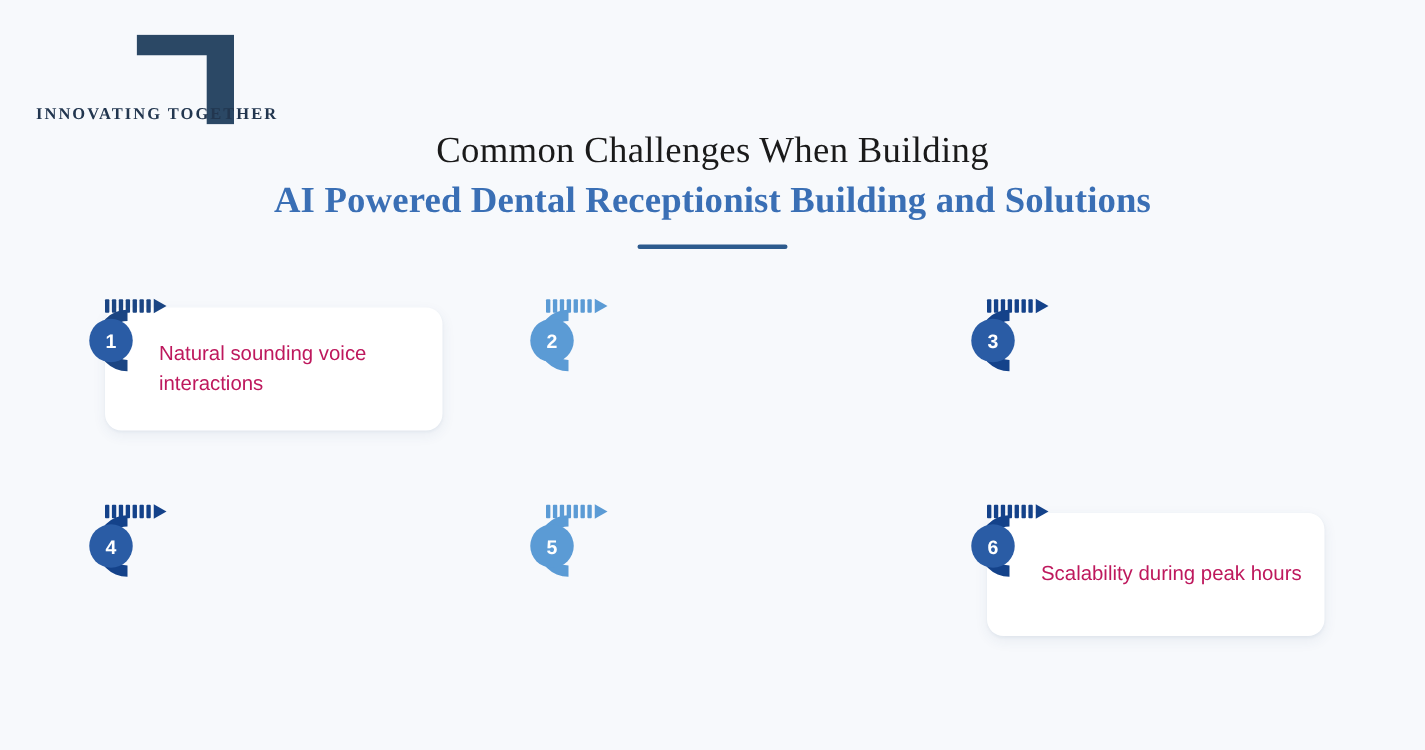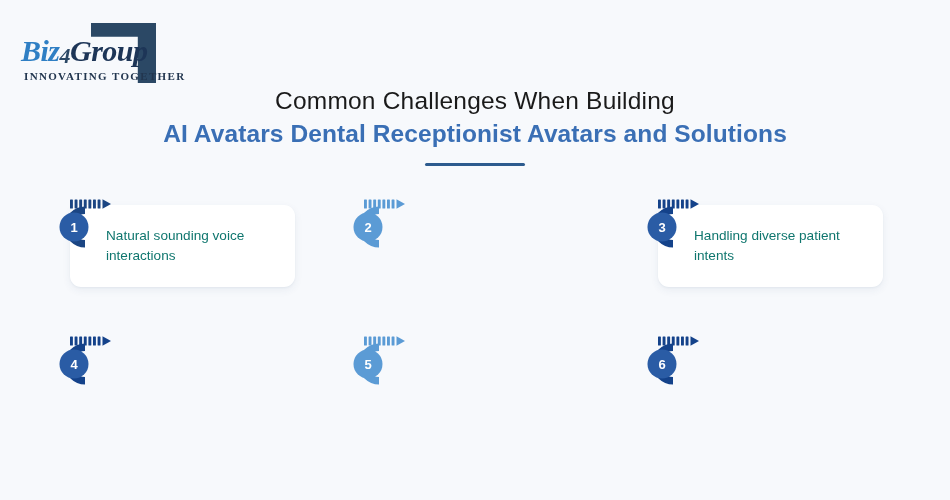--- a/index.html
+++ b/index.html
@@ -65,20 +65,21 @@
     white-space: nowrap;
   }
 
   
   .heading {
     position: absolute;
     left: 0;
     right: 0;
     top: 86px;
     text-align: center;
+    font-family: Liberation Serif, serif;
   }
   .heading-line1 {
     font-size: 24.5px;
     font-weight: 400;
     color: #1a1a1a;
     letter-spacing: 0.2px;
     line-height: 1.22;
   }
   .heading-line2 {
     font-size: 24.5px;
@@ -123,21 +124,21 @@
                 0 1px 2px rgba(40, 70, 120, 0.05);
   }
   .card-text {
     position: absolute;
     left: 36px;
     top: 50%;
     transform: translateY(-50%);
     width: 180px;
     font-size: 13.6px;
     line-height: 1.48;
-    color: #0f766e;
+    color: #be185d;
     font-weight: 400;
   }
 
   
   .badge {
     position: absolute;
     left: 0;
     top: 8px;
     width: 72px;
     height: 56px;
@@ -157,29 +158,26 @@
     font-weight: 600;
     color: #ffffff;
     line-height: 1;
   }
 </style>
 </head>
 <body>
 
 <div class="logo-wrap">
   <div class="logo-bracket"></div>
-  <div class="logo-text">
-    <span class="logo-biz">Biz</span><span class="logo-four">4</span><span class="logo-group">Group</span>
-  </div>
   <div class="logo-tagline">INNOVATING TOGETHER</div>
 </div>
 
 <div class="heading">
   <div class="heading-line1">Common Challenges When Building</div>
-  <div class="heading-line2">AI Avatars Dental Receptionist Avatars and Solutions</div>
+  <div class="heading-line2">AI Powered Dental Receptionist Building and Solutions</div>
   <div class="heading-rule"></div>
 </div>
 
 <div class="grid" id="grid">
     <div class="cell">
       <div class="card">
         <div class="card-text">Natural sounding voice interactions</div>
       </div>
       <div class="badge">
         <svg width="72" height="56" viewBox="0 0 72 56">
@@ -212,23 +210,20 @@
             <rect x="43.4" y="1.5" width="2.9" height="9" rx="0.6" fill="#5b9bd5"></rect>
             <rect x="48" y="1.5" width="2.9" height="9" rx="0.6" fill="#5b9bd5"></rect>
             <rect x="52.599999999999994" y="1.5" width="2.9" height="9" rx="0.6" fill="#5b9bd5"></rect>
             <polygon points="57.5,1.2 66,6 57.5,10.8" fill="#5b9bd5"></polygon>
           </g>
         </svg>
         <div class="badge-num">2</div>
       </div>
     </div>
     <div class="cell">
-      <div class="card">
-        <div class="card-text">Handling diverse patient intents</div>
-      </div>
       <div class="badge">
         <svg width="72" height="56" viewBox="0 0 72 56">
           <path d="M 40 8.5 A 20.5 20.5 0 1 0 40 49.5 L 40 42 A 13 13 0 1 1 40 16 Z" fill="#14428a"></path>
           <circle cx="29" cy="29" r="14.5" fill="#2a5ca5"></circle>
           <g>
             <rect x="25" y="1.5" width="2.9" height="9" rx="0.6" fill="#14428a"></rect>
             <rect x="29.6" y="1.5" width="2.9" height="9" rx="0.6" fill="#14428a"></rect>
             <rect x="34.2" y="1.5" width="2.9" height="9" rx="0.6" fill="#14428a"></rect>
             <rect x="38.8" y="1.5" width="2.9" height="9" rx="0.6" fill="#14428a"></rect>
             <rect x="43.4" y="1.5" width="2.9" height="9" rx="0.6" fill="#14428a"></rect>
@@ -272,20 +267,23 @@
             <rect x="43.4" y="1.5" width="2.9" height="9" rx="0.6" fill="#5b9bd5"></rect>
             <rect x="48" y="1.5" width="2.9" height="9" rx="0.6" fill="#5b9bd5"></rect>
             <rect x="52.599999999999994" y="1.5" width="2.9" height="9" rx="0.6" fill="#5b9bd5"></rect>
             <polygon points="57.5,1.2 66,6 57.5,10.8" fill="#5b9bd5"></polygon>
           </g>
         </svg>
         <div class="badge-num">5</div>
       </div>
     </div>
     <div class="cell">
+      <div class="card">
+        <div class="card-text">Scalability during peak hours</div>
+      </div>
       <div class="badge">
         <svg width="72" height="56" viewBox="0 0 72 56">
           <path d="M 40 8.5 A 20.5 20.5 0 1 0 40 49.5 L 40 42 A 13 13 0 1 1 40 16 Z" fill="#14428a"></path>
           <circle cx="29" cy="29" r="14.5" fill="#2a5ca5"></circle>
           <g>
             <rect x="25" y="1.5" width="2.9" height="9" rx="0.6" fill="#14428a"></rect>
             <rect x="29.6" y="1.5" width="2.9" height="9" rx="0.6" fill="#14428a"></rect>
             <rect x="34.2" y="1.5" width="2.9" height="9" rx="0.6" fill="#14428a"></rect>
             <rect x="38.8" y="1.5" width="2.9" height="9" rx="0.6" fill="#14428a"></rect>
             <rect x="43.4" y="1.5" width="2.9" height="9" rx="0.6" fill="#14428a"></rect>

